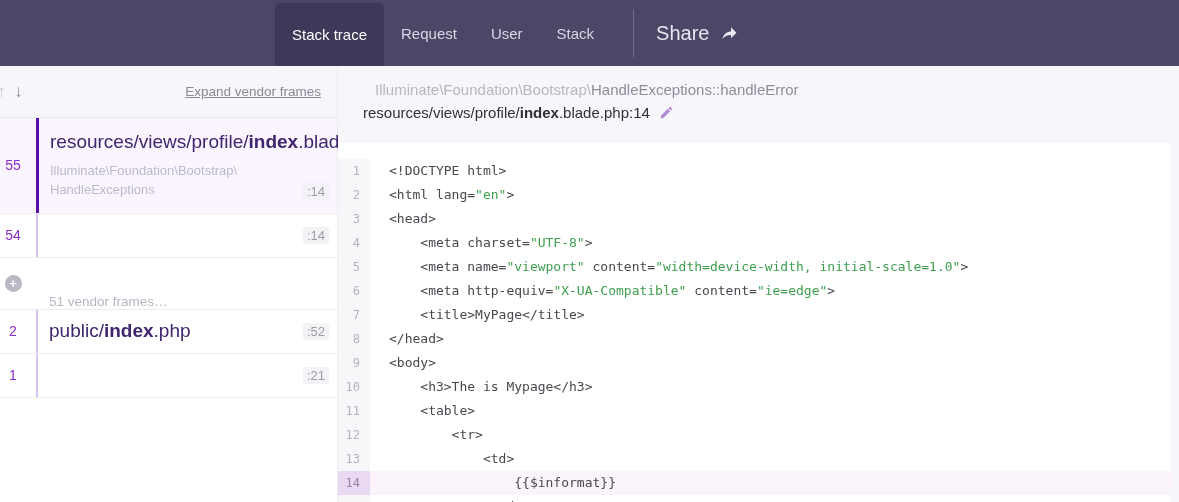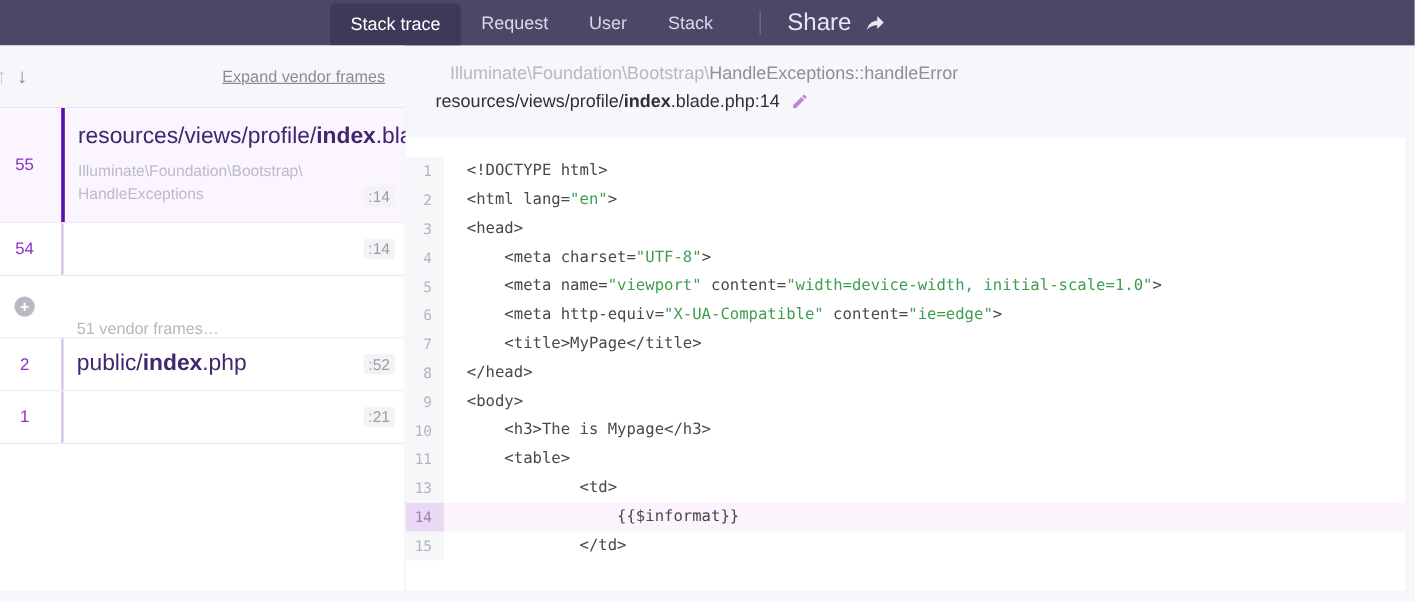--- a/index.html
+++ b/index.html
@@ -1,20 +1,20 @@
 <!DOCTYPE html>
 <html><head>
 <meta charset="utf-8">
 <style>
   * { margin:0; padding:0; box-sizing:border-box; }
   html,body { width:1179px; height:502px; overflow:hidden; background:#f7f7fb;
               font-family:"Liberation Sans", sans-serif; }
 
   
-  .nav { height:38px; background:#4a4767; display:flex; align-items:stretch; }
+  .nav { height:66px; background:#4a4767; display:flex; align-items:stretch; }
   .tabs { display:flex; margin-left:275px; }
   .tab { padding:0 17px; display:flex; align-items:center; font-size:15px;
          color:#d9d8e6; cursor:pointer; }
   .tab.active { background:#3c3959; color:#ffffff; border-radius:5px 5px 0 0;
                 margin-top:3px; }
   .nav-divider { width:1px; background:rgba(255,255,255,0.22); margin:9px 0 9px 22px; }
   .share { display:flex; align-items:center; gap:11px; padding:0 22px;
            color:#e6e5f0; font-size:20px; cursor:pointer; }
   .share svg { display:block; }
 
@@ -29,21 +29,21 @@
   .sb-arrows { font-size:17px; letter-spacing:2px; margin-left:-3px; }
   .arrow-up { color:#c6c6d0; }
   .arrow-down { color:#8b8b96; }
   .expand-link { margin-left:auto; font-size:13.5px; color:#8a8a96;
                  text-decoration:underline; cursor:pointer; }
 
   .frame { display:flex; align-items:stretch; border-bottom:1px solid #ececf1;
            min-height:44px; background:#fff; cursor:pointer; }
   .frame.active { background:#faf5fe; }
   .frame.vendor { min-height:52px; }
-  .num { width:51px; flex:none; display:flex; align-items:center;
+  .num { width:36px; flex:none; display:flex; align-items:center;
          justify-content:center; padding-right:10px; color:#8a2fc9; font-size:14px; }
   .bar { width:2px; flex:none; background:#d9c4f1; }
   .frame.active .bar { width:3px; background:#5b0dad; }
   .frame.vendor .bar { background:transparent; }
   .fcontent { flex:1; display:flex; align-items:center; padding-left:11px;
               min-width:0; }
   .frame.active .fcontent { flex-direction:column; align-items:stretch;
                             justify-content:center; padding:13px 0 13px 11px; }
   .fpath { font-size:19px; color:#40266e; }
   .fpath b { font-weight:bold; }
@@ -209,20 +209,24 @@
           </div>
           <div class="code-row">
             <div class="gutter">10</div>
             <div class="code-text"><span>    &lt;h3&gt;The is Mypage&lt;/h3&gt;</span></div>
           </div>
           <div class="code-row">
             <div class="gutter">11</div>
             <div class="code-text"><span>    &lt;table&gt;</span></div>
           </div>
           <div class="code-row">
+            <div class="gutter">12</div>
+            <div class="code-text"><span>        &lt;tr&gt;</span></div>
+          </div>
+          <div class="code-row">
             <div class="gutter">13</div>
             <div class="code-text"><span>            &lt;td&gt;</span></div>
           </div>
           <div class="code-row hl">
             <div class="gutter">14</div>
             <div class="code-text"><span>                {{$informat}}</span></div>
           </div>
           <div class="code-row">
             <div class="gutter">15</div>
             <div class="code-text"><span>            &lt;/td&gt;</span></div>

